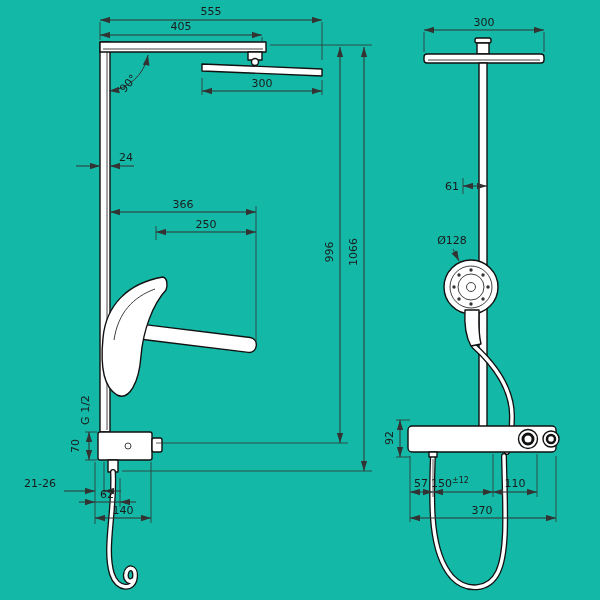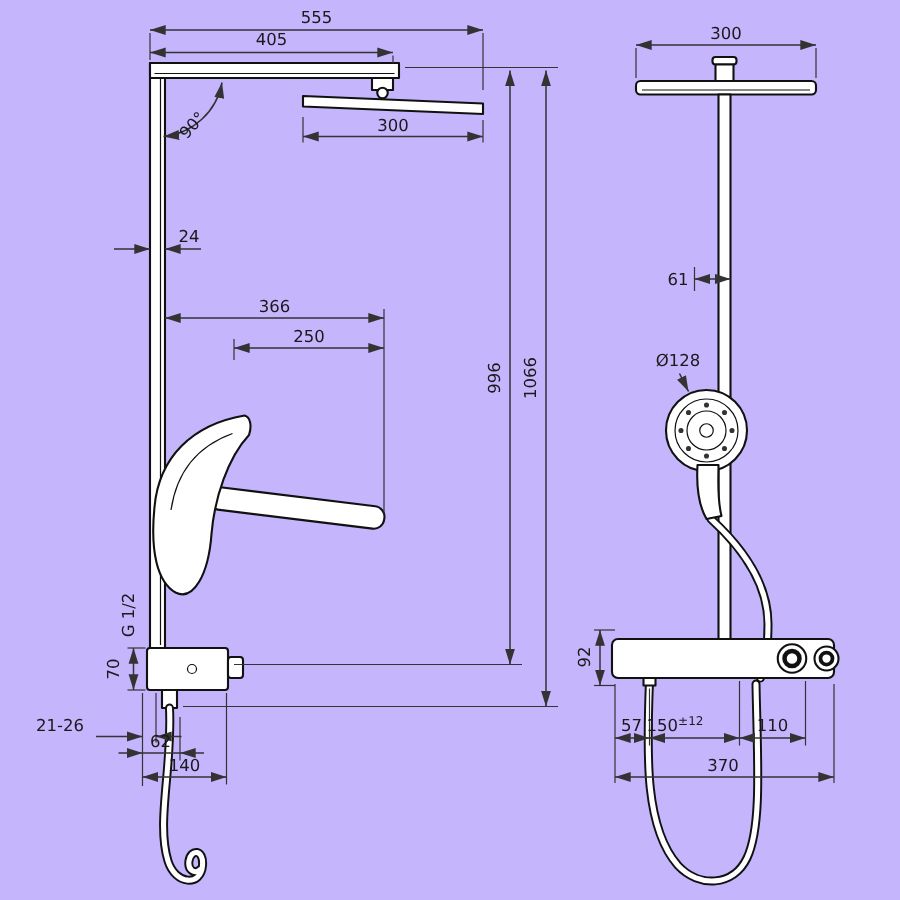--- a/index.html
+++ b/index.html
@@ -1,16 +1,16 @@
 <!DOCTYPE html>
 <html><head>
 <meta charset="utf-8">
 <style>
   html,body{margin:0;padding:0;background:#ffffff;}
-  .stage{width:600px;height:600px;position:relative;background:#c4b5fd;overflow:hidden;}
+  .stage{width:600px;height:600px;position:relative;background:#14b8a6;overflow:hidden;}
   svg{display:block;}
   text{font-family:"DejaVu Sans", sans-serif;font-size:11px;fill:#1a1a1a;text-anchor:middle;}
   .sup{font-size:8px;}
   .obj{fill:#fff;stroke:#111;stroke-width:1.4;stroke-linejoin:round;}
   .thin{fill:none;stroke:#111;stroke-width:.8;}
   .dot{fill:#333;stroke:none;}
   .dim{stroke:#333;stroke-width:1;fill:none;}
   .ext{stroke:#333;stroke-width:.8;fill:none;}
   .hoseO{fill:none;stroke:#111;stroke-width:6;stroke-linecap:round;}
   .hoseI{fill:none;stroke:#fff;stroke-width:3.4;stroke-linecap:round;}

